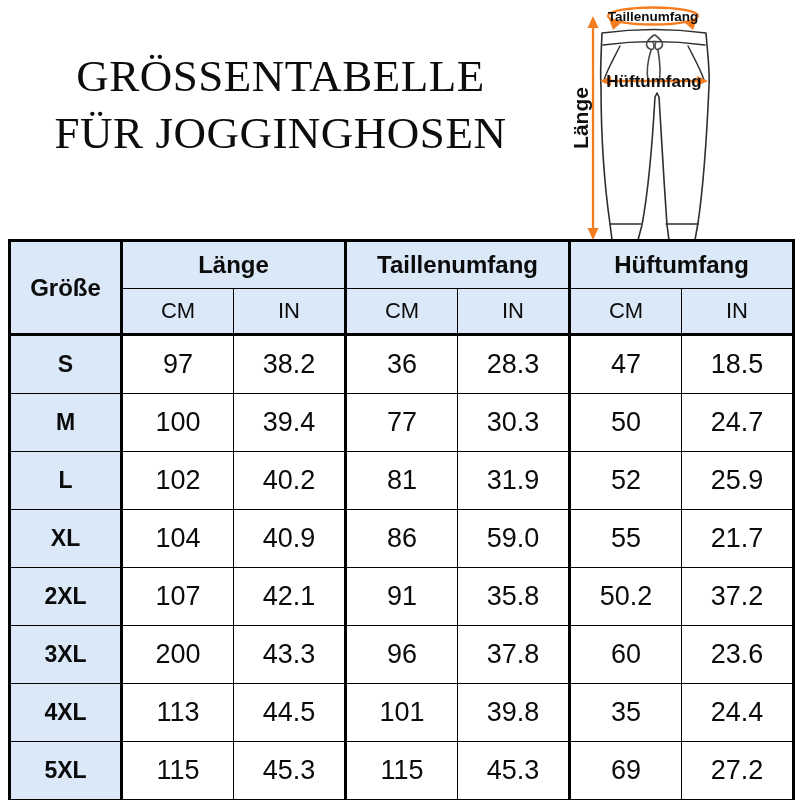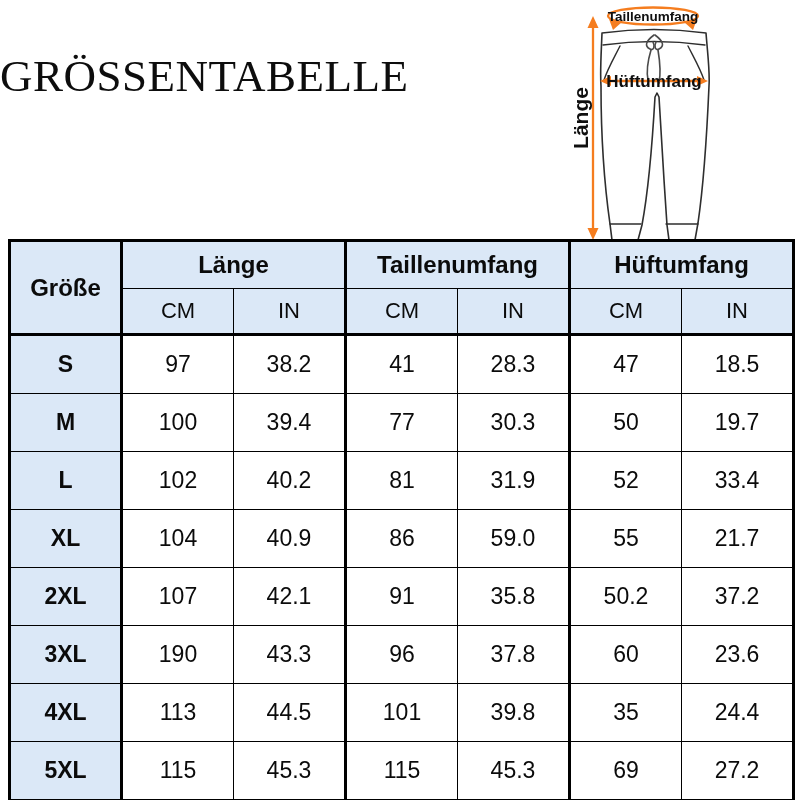--- a/index.html
+++ b/index.html
@@ -9,22 +9,22 @@
     --ink:#111111;
   }
   html,body{margin:0;padding:0;}
   body{
     width:800px;height:800px;position:relative;background:#ffffff;
     font-family:"Liberation Sans", sans-serif;color:var(--ink);
     overflow:hidden;
   }
   
   .title{
-    position:absolute;top:48px;left:0;width:545px;
-    text-align:left;
+    position:absolute;top:48px;left:8px;width:545px;
+    text-align:center;
     font-family:"Liberation Serif", serif;
     font-size:45px;line-height:57px;color:#0d0d0d;
     letter-spacing:0.5px;white-space:nowrap;
   }
   
   .pants{
     position:absolute;left:560px;top:0;width:240px;height:240px;
   }
   .outline{fill:#ffffff;stroke:#2e2e2e;stroke-width:1.6;stroke-linejoin:round;}
   .detail{fill:none;stroke:#2e2e2e;stroke-width:1.4;stroke-linecap:round;}
@@ -47,29 +47,30 @@
     padding:0;color:#0b0b0b;
   }
   .size-table thead th{background:var(--header-bg);}
   .size-table th.group-head{font-size:24px;font-weight:bold;height:46px;}
   .size-table th.unit-head{font-size:22px;font-weight:normal;height:44px;border-bottom:3.5px solid var(--border);}
   .size-table th.size-head{font-size:24px;font-weight:bold;background:var(--header-bg);border-bottom:3.5px solid var(--border);text-align:center;}
   .size-table tbody th.size-cell{
     background:var(--header-bg);font-size:23px;font-weight:bold;height:57px;
   }
   .size-table tbody td{
-    background:#ffffff;font-size:23px;font-weight:normal;height:57px;
+    background:#ffffff;font-size:27px;font-weight:normal;height:57px;
   }
   .grp-start{border-left:3.5px solid var(--border) !important;}
 </style>
 </head>
 <body>
 
 <div class="title">
   <div>GRÖSSENTABELLE</div>
+  <div>FÜR JOGGINGHOSEN</div>
 </div>
 
 <svg class="pants" viewBox="0 0 240 240" xmlns="http://www.w3.org/2000/svg">
 
   <path class="outline" d="
     M42,33 Q94,26 146,33
     C148,58 150,72 149,86
     C147,132 144,182 138,223
     L135,240 L109,240 L107,225
     C104,182 101,132 99,97
@@ -132,42 +133,42 @@
       <th class="unit-head">IN</th>
       <th class="unit-head grp-start">CM</th>
       <th class="unit-head">IN</th>
     </tr>
   </thead>
   <tbody>
       <tr>
         <th class="size-cell">S</th>
         <td class="grp-start">97</td>
         <td>38.2</td>
-        <td class="grp-start">41</td>
+        <td class="grp-start">36</td>
         <td>28.3</td>
         <td class="grp-start">47</td>
         <td>18.5</td>
       </tr>
       <tr>
         <th class="size-cell">M</th>
         <td class="grp-start">100</td>
         <td>39.4</td>
         <td class="grp-start">77</td>
         <td>30.3</td>
         <td class="grp-start">50</td>
-        <td>19.7</td>
+        <td>24.7</td>
       </tr>
       <tr>
         <th class="size-cell">L</th>
         <td class="grp-start">102</td>
         <td>40.2</td>
         <td class="grp-start">81</td>
         <td>31.9</td>
         <td class="grp-start">52</td>
-        <td>33.4</td>
+        <td>25.9</td>
       </tr>
       <tr>
         <th class="size-cell">XL</th>
         <td class="grp-start">104</td>
         <td>40.9</td>
         <td class="grp-start">86</td>
         <td>59.0</td>
         <td class="grp-start">55</td>
         <td>21.7</td>
       </tr>
@@ -175,21 +176,21 @@
         <th class="size-cell">2XL</th>
         <td class="grp-start">107</td>
         <td>42.1</td>
         <td class="grp-start">91</td>
         <td>35.8</td>
         <td class="grp-start">50.2</td>
         <td>37.2</td>
       </tr>
       <tr>
         <th class="size-cell">3XL</th>
-        <td class="grp-start">190</td>
+        <td class="grp-start">200</td>
         <td>43.3</td>
         <td class="grp-start">96</td>
         <td>37.8</td>
         <td class="grp-start">60</td>
         <td>23.6</td>
       </tr>
       <tr>
         <th class="size-cell">4XL</th>
         <td class="grp-start">113</td>
         <td>44.5</td>

